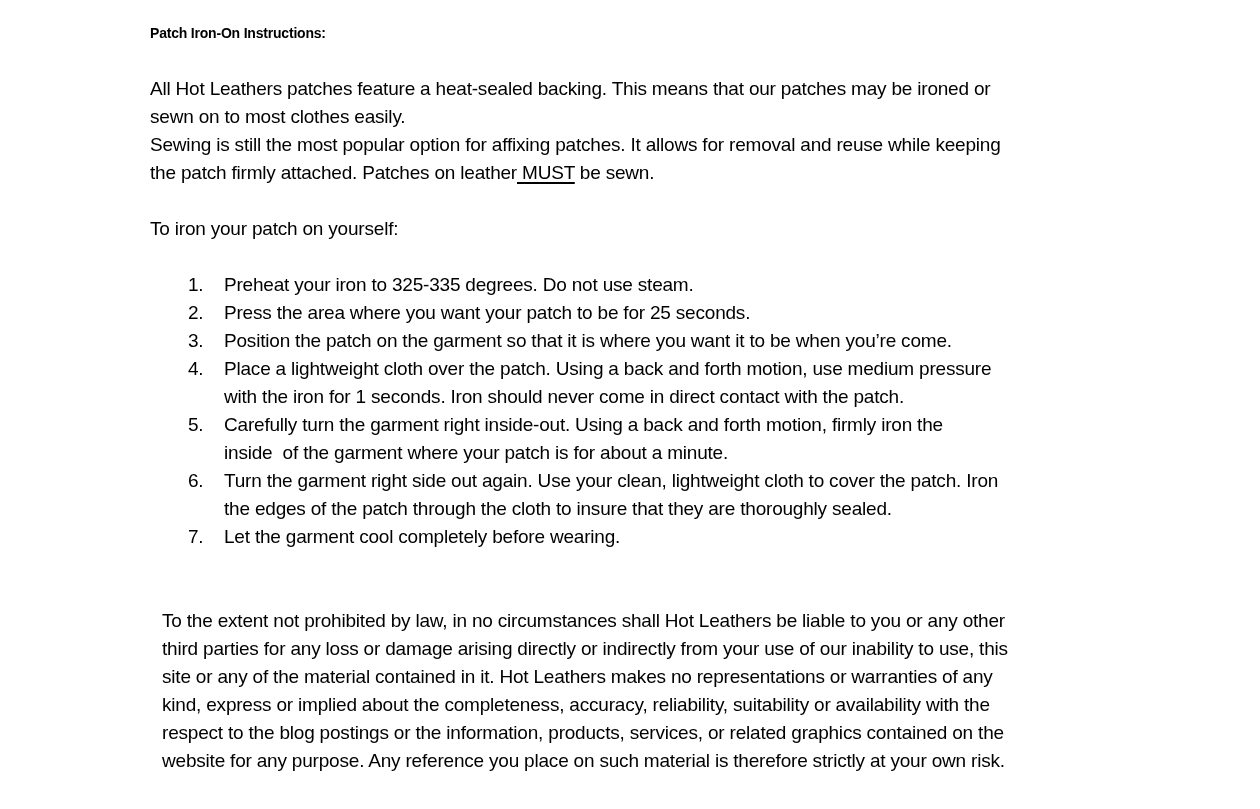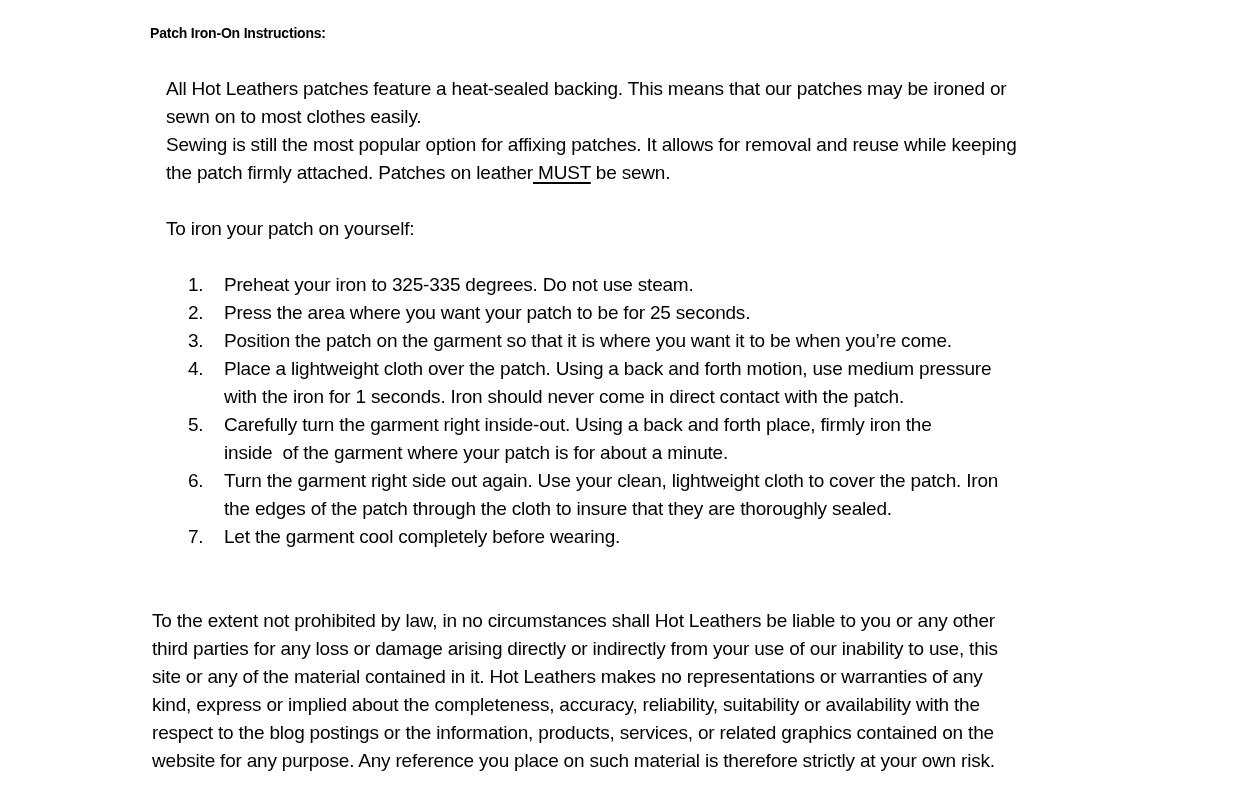--- a/index.html
+++ b/index.html
@@ -18,35 +18,35 @@
     color: #000000;
     overflow: hidden;
     letter-spacing: -0.2px;
   }
   .doc-title {
     font-size: 14px;
     line-height: 28px;
     font-weight: 700;
     margin: 0 0 28px 0;
   }
-  p { margin: 16px; }
+  p { margin: 0; }
   .gap-after { margin-bottom: 28px; }
   .t { white-space: pre-wrap; }
   .must {
     font-weight: 400;
     text-decoration: underline;
     text-decoration-thickness: 2px;
     text-underline-offset: 3px;
     white-space: pre-wrap;
   }
   .steps { margin: 0 0 56px 0; }
   .step { display: flex; padding-left: 38px; }
   .step-num { flex: 0 0 36px; width: 36px; }
   .step-text { flex: 1 1 auto; white-space: pre-wrap; }
-  .disclaimer { margin: 2px; }
+  .disclaimer { margin: 12px; }
 </style>
 </head>
 <body>
 
 <h1 class="doc-title">Patch Iron-On Instructions:</h1>
 
 <p class="gap-after"><span class="t">All Hot Leathers patches feature a heat-sealed backing. This means that our patches may be ironed or
 sewn on to most clothes easily.</span><span class="t">
 </span><span class="t">Sewing is still the most popular option for affixing patches. It allows for removal and reuse while keeping
 the patch firmly attached. Patches on leather</span><span class="must"> MUST</span><span class="t"> be sewn.</span></p>
@@ -66,21 +66,21 @@
       <span class="step-num">3.</span>
       <span class="step-text">Position the patch on the garment so that it is where you want it to be when you’re come.</span>
     </div>
   <div class="step">
       <span class="step-num">4.</span>
       <span class="step-text">Place a lightweight cloth over the patch. Using a back and forth motion, use medium pressure
 with the iron for 1 seconds. Iron should never come in direct contact with the patch.</span>
     </div>
   <div class="step">
       <span class="step-num">5.</span>
-      <span class="step-text">Carefully turn the garment right inside-out. Using a back and forth place, firmly iron the
+      <span class="step-text">Carefully turn the garment right inside-out. Using a back and forth motion, firmly iron the
 inside  of the garment where your patch is for about a minute.</span>
     </div>
   <div class="step">
       <span class="step-num">6.</span>
       <span class="step-text">Turn the garment right side out again. Use your clean, lightweight cloth to cover the patch. Iron
 the edges of the patch through the cloth to insure that they are thoroughly sealed.</span>
     </div>
   <div class="step">
       <span class="step-num">7.</span>
       <span class="step-text">Let the garment cool completely before wearing.</span>

